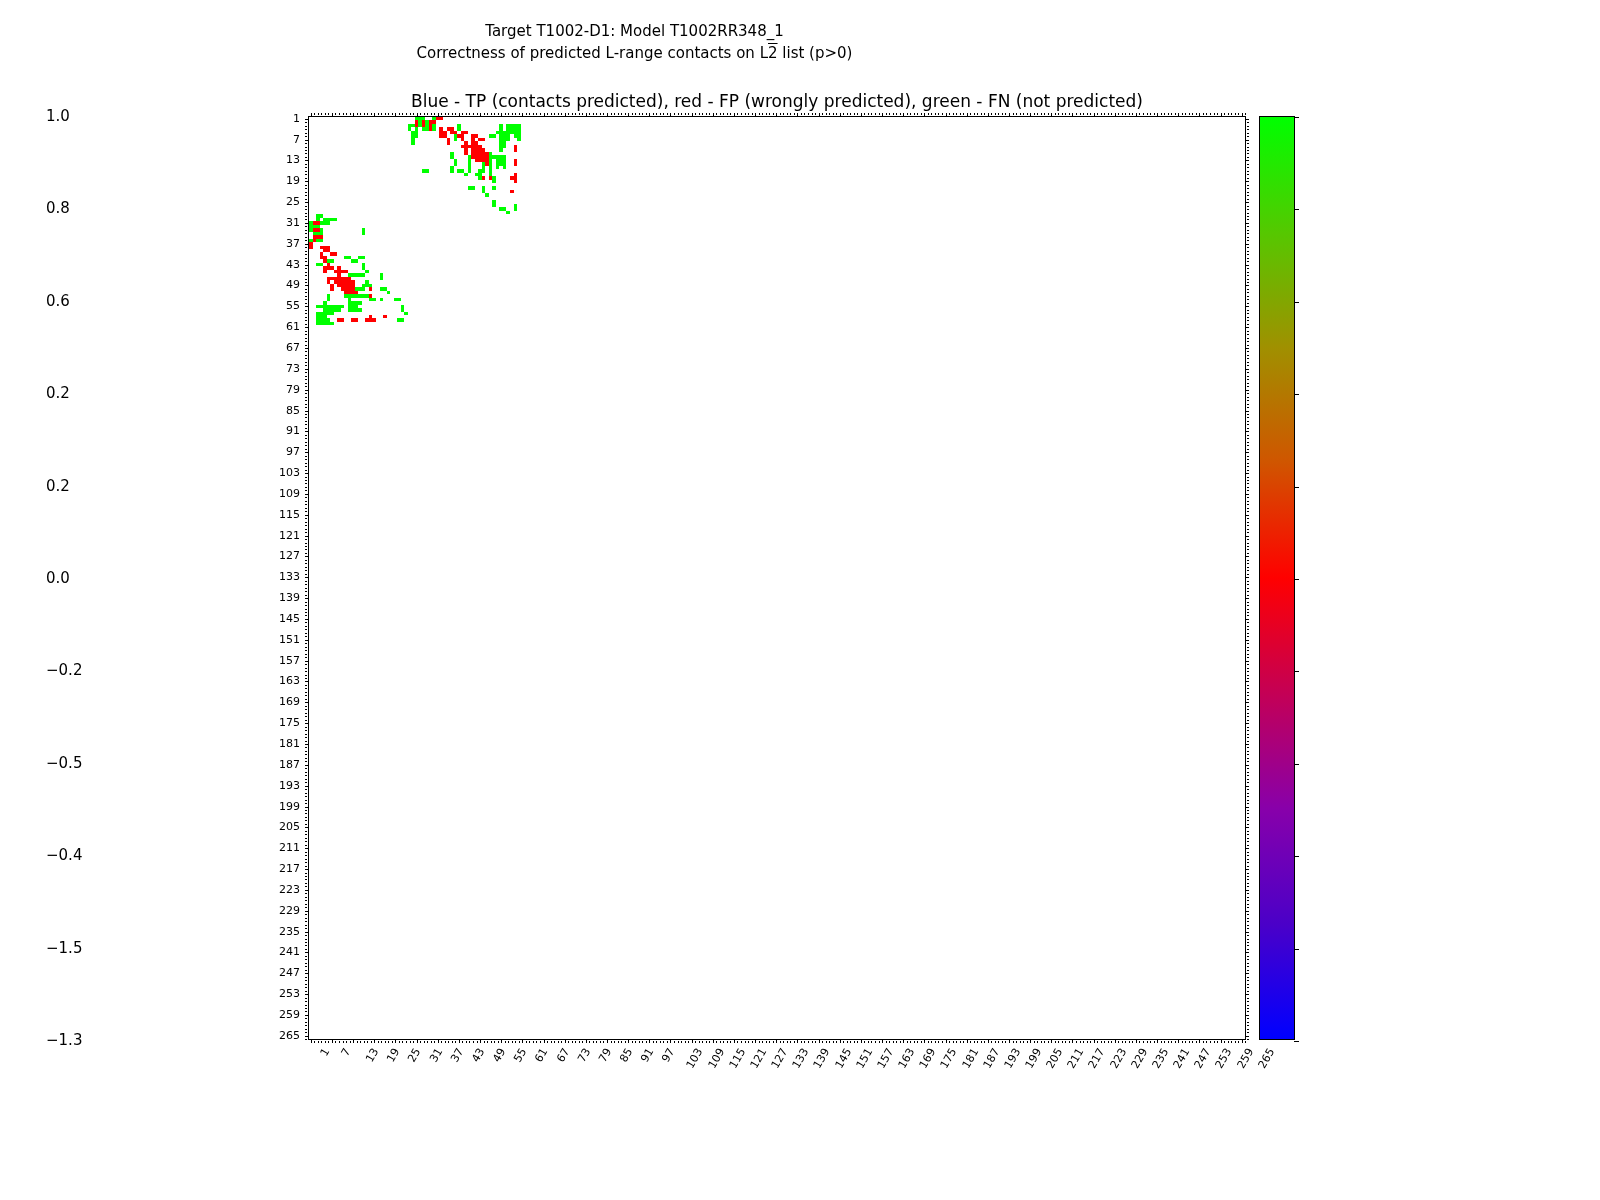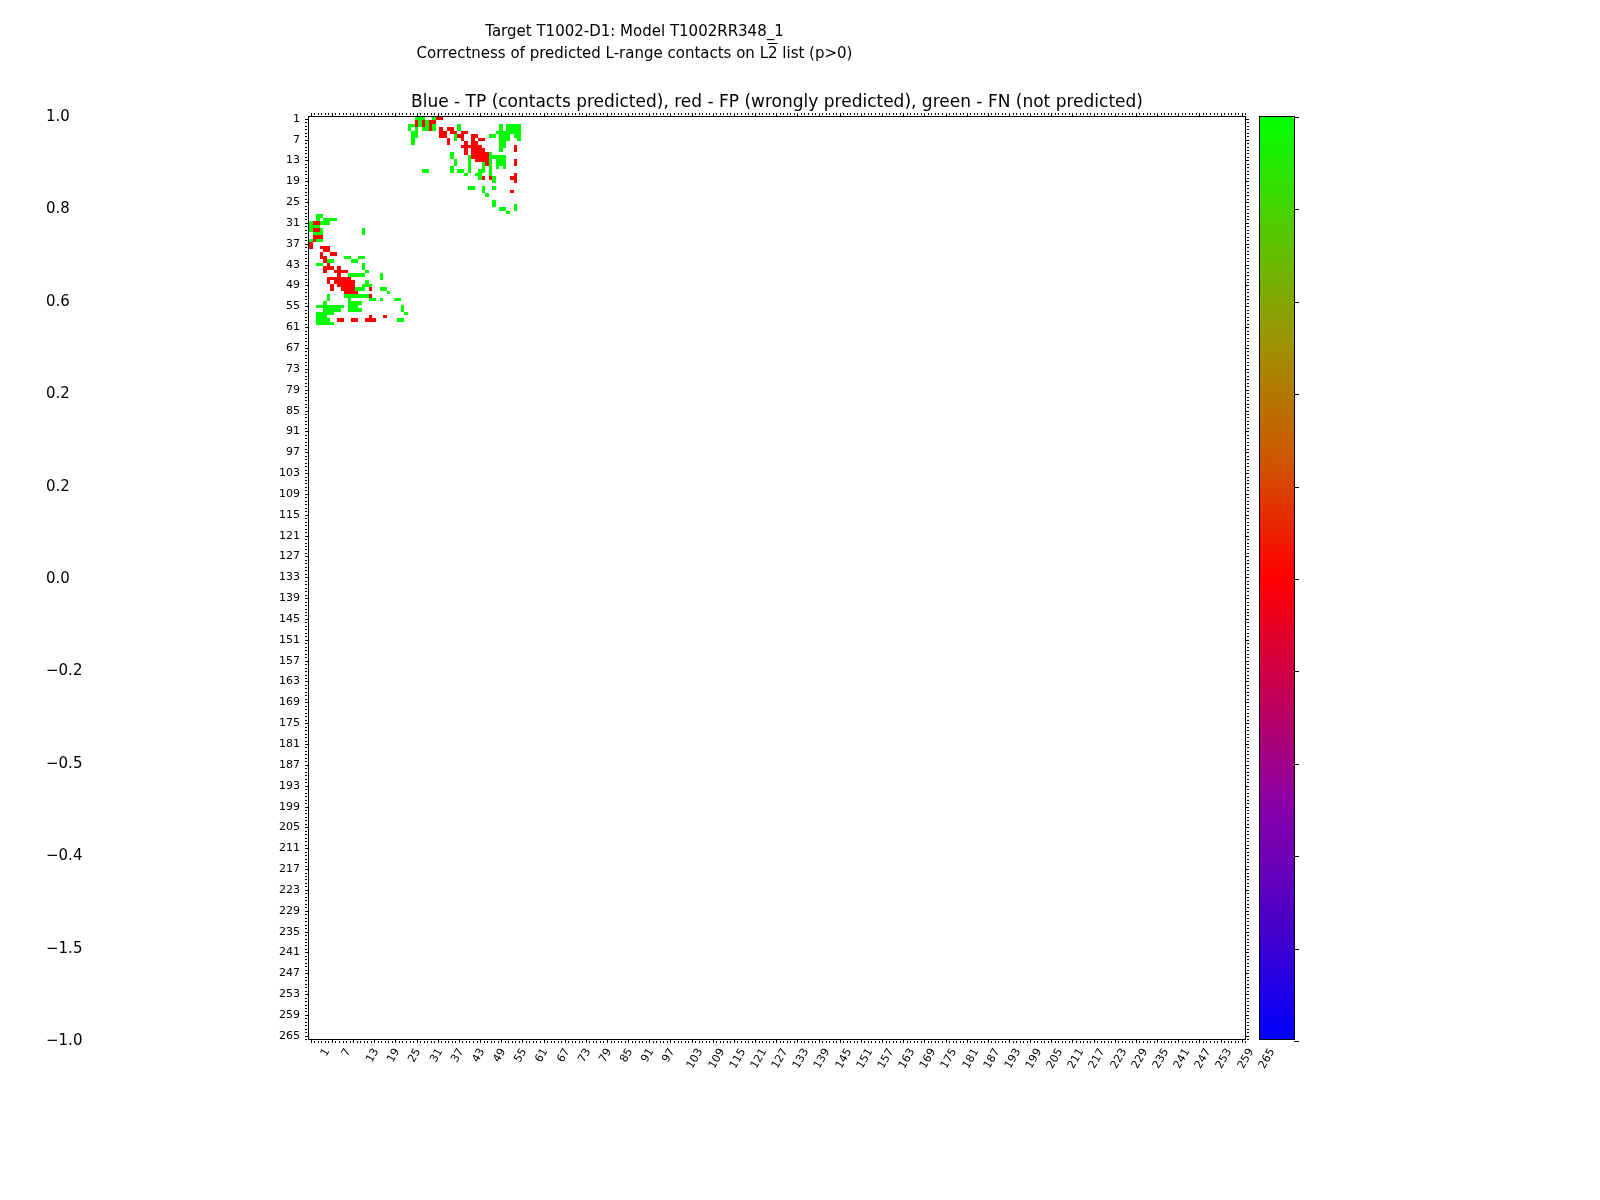--- a/index.html
+++ b/index.html
@@ -1774,21 +1774,21 @@
       <div class="cbtick" style="top: 554.4px;"></div>
       <div class="cbtick" style="top: 462px;"></div>
       <div class="cbtick" style="top: 369.6px;"></div>
       <div class="cbtick" style="top: 277.2px;"></div>
       <div class="cbtick" style="top: 184.8px;"></div>
       <div class="cbtick" style="top: 92.4px;"></div>
       <div class="cbtick" style="top: 0px;"></div>
     </div>
 </div>
 <div id="cblabels">
-    <div class="cblabel" style="top: 1040px;">−1.0</div>
+    <div class="cblabel" style="top: 1040px;">−1.3</div>
     <div class="cblabel" style="top: 947.6px;">−1.5</div>
     <div class="cblabel" style="top: 855.2px;">−0.4</div>
     <div class="cblabel" style="top: 762.8px;">−0.5</div>
     <div class="cblabel" style="top: 670.4px;">−0.2</div>
     <div class="cblabel" style="top: 578px;">0.0</div>
     <div class="cblabel" style="top: 485.6px;">0.2</div>
     <div class="cblabel" style="top: 393.2px;">0.2</div>
     <div class="cblabel" style="top: 300.8px;">0.6</div>
     <div class="cblabel" style="top: 208.4px;">0.8</div>
     <div class="cblabel" style="top: 116px;">1.0</div>

